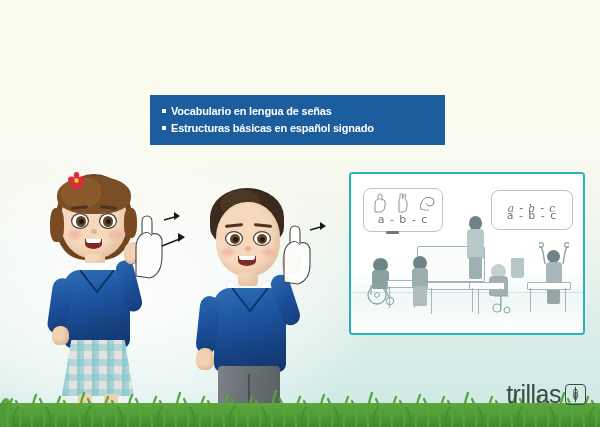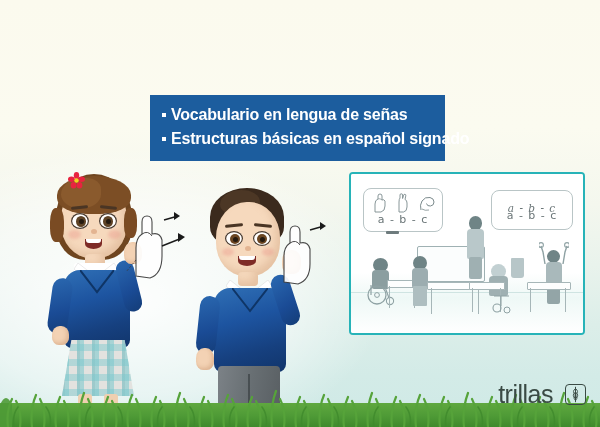--- a/index.html
+++ b/index.html
@@ -75,21 +75,21 @@
     position: absolute;
     left: 150px;
     top: 95px;
     width: 295px;
     padding: 8px 10px 9px 12px;
     background: #1c5d9e;
     box-sizing: border-box;
   }
   .feature-item {
     color: #ffffff;
-    font-size: 16px;
+    font-size: 11px;
     font-weight: bold;
     line-height: 1.52;
     letter-spacing: -0.2px;
     white-space: nowrap;
   }
   .bullet-sq {
     display: inline-block;
     width: 4px;
     height: 4px;
     background: #ffffff;
@@ -337,21 +337,21 @@
     font-size: 10.5px;
     line-height: 1.55;
     letter-spacing: -0.1px;
   }
   .logo-wrap {
     position: absolute;
     right: 14px;
     top: 382px;
     display: flex;
     align-items: center;
-    gap: 12px;
+    gap: 4px;
   }
   .logo-text {
     font-size: 25px;
     color: #3a4a44;
     letter-spacing: -0.5px;
     line-height: 1;
   }
   .logo-mark {
     width: 21px; height: 21px;
     border: 1.6px solid #3a4a44;

